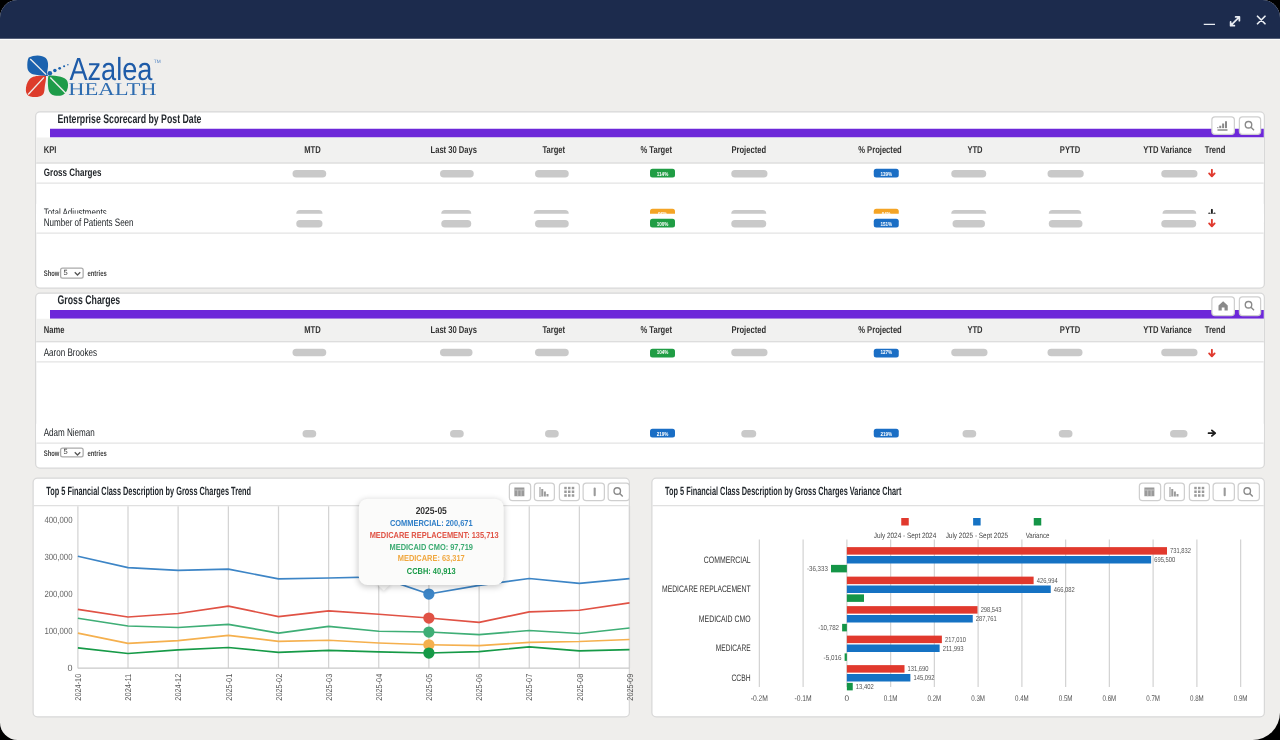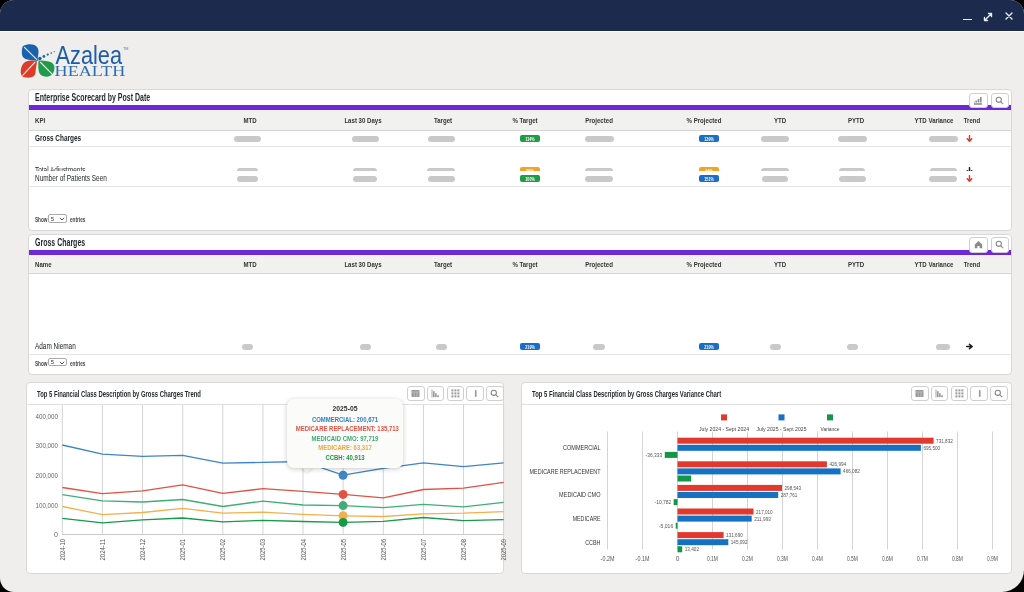--- a/index.html
+++ b/index.html
@@ -1,20 +1,20 @@
 <!DOCTYPE html>
 <html><head><meta charset="utf-8">
 <style>
 html,body{margin:0;padding:0;background:#000;}
 body{width:1024px;height:592px;font-family:"Liberation Sans",sans-serif;position:relative;overflow:hidden;}
 .win{position:absolute;left:0;top:0;width:1024px;height:592px;background:#efeeec;border-radius:14px 14px 22px 14px;overflow:hidden;}
 .tbar{position:absolute;left:0;top:0;width:1024px;height:31px;background:#1c2b4d;border-bottom:1px solid #fbfbfb;}
 .abs{position:absolute;overflow:visible;}
 .panel{position:absolute;background:#fff;border:1px solid #d8d8d8;border-radius:4px;box-sizing:border-box;}
-.ptitle{position:absolute;left:0;top:0;right:0;border-bottom:5px solid #6d28d9;box-sizing:border-box;}
+.ptitle{position:absolute;left:11px;top:0;right:0;border-bottom:7px solid #6d28d9;box-sizing:border-box;}
 .ptxt{position:absolute;left:6px;top:50%;transform:translateY(-50%) scaleX(0.70);transform-origin:left center;font-size:10px;font-weight:bold;color:#24292e;white-space:nowrap;}
 .thead{position:absolute;left:0;right:0;background:#f1f1f0;border-bottom:1px solid #d6d6d6;box-sizing:border-box;}
 .hl{position:absolute;top:50%;transform:translateY(-50%) scaleX(0.76);transform-origin:left center;font-size:8px;font-weight:bold;color:#333;white-space:nowrap;}
 .hc{position:absolute;top:50%;transform:translate(-50%,-50%) scaleX(0.76);font-size:8px;font-weight:bold;color:#333;white-space:nowrap;}
 .trow{position:absolute;left:0;right:0;border-bottom:1px solid #e4e4e4;background:#fff;box-sizing:border-box;}
 .rl{position:absolute;top:50%;transform:translateY(-50%) scaleX(0.74);transform-origin:left center;font-size:8.7px;color:#212529;white-space:nowrap;}
 .rlb{font-weight:bold;}
 .pill{position:absolute;background:#c9c9c9;border-radius:3px;}
 .badge{position:absolute;border-radius:2px;}
 .badge span{position:absolute;left:50%;top:50%;transform:translate(-50%,-50%) scaleX(0.8);font-size:4.6px;font-weight:bold;color:#fff;white-space:nowrap;}
@@ -188,20 +188,39 @@
 <span class="hc" style="left:221px">MTD</span>
 <span class="hc" style="left:334px">Last 30 Days</span>
 <span class="hc" style="left:414px">Target</span>
 <span class="hc" style="left:496px">% Target</span>
 <span class="hc" style="left:570px">Projected</span>
 <span class="hc" style="left:675px">% Projected</span>
 <span class="hc" style="left:751px">YTD</span>
 <span class="hc" style="left:827px">PYTD</span>
 <span class="hc" style="left:905px">YTD Variance</span>
 <span class="hc" style="left:943px">Trend</span>
+</div>
+<div class="trow" style="top:39.5px;height:16.12px">
+<span class="rl" style="left:6px">Aaron Brookes</span>
+<div class="pill" style="left:204.5px;top:5.1px;width:27.0px;height:6.0px"></div>
+<div class="pill" style="left:323.0px;top:5.1px;width:26.0px;height:6.0px"></div>
+<div class="pill" style="left:398.5px;top:5.1px;width:27.0px;height:6.0px"></div>
+<div class="badge" style="left:490.8px;top:4.6px;width:20.5px;height:7px;background:#1f9d44">
+          <span>104%</span>
+        </div>
+<div class="pill" style="left:555.5px;top:5.1px;width:29.0px;height:6.0px"></div>
+<div class="badge" style="left:669.8px;top:4.6px;width:20.5px;height:7px;background:#1a6ec5">
+          <span>127%</span>
+        </div>
+<div class="pill" style="left:731.5px;top:5.1px;width:29.0px;height:6.0px"></div>
+<div class="pill" style="left:809.0px;top:5.1px;width:28.0px;height:6.0px"></div>
+<div class="pill" style="left:899.5px;top:5.1px;width:29.0px;height:6.0px"></div>
+<svg class="tr-ar" style="left:936.5px;top:4.6px" width="7" height="7" viewBox="0 0 7 7">
+          <path d="M3.5 0.7 L3.5 5.6 M1.3 3.7 L3.5 6.2 L5.7 3.7" stroke="#e03a2f" stroke-width="1.5" fill="none" stroke-linecap="round" stroke-linejoin="round"></path>
+        </svg>
 </div>
 <div class="trow" style="top:104.0px;height:16.12px">
 <span class="rl" style="left:6px">Adam Nieman</span>
 <div class="pill" style="left:212.5px;top:5.1px;width:11.0px;height:6.0px"></div>
 <div class="pill" style="left:330.5px;top:5.1px;width:11.0px;height:6.0px"></div>
 <div class="pill" style="left:406.5px;top:5.1px;width:11.0px;height:6.0px"></div>
 <div class="badge" style="left:490.8px;top:4.6px;width:20.5px;height:7px;background:#1a6ec5">
           <span>219%</span>
         </div>
 <div class="pill" style="left:564.0px;top:5.1px;width:12.0px;height:6.0px"></div>

